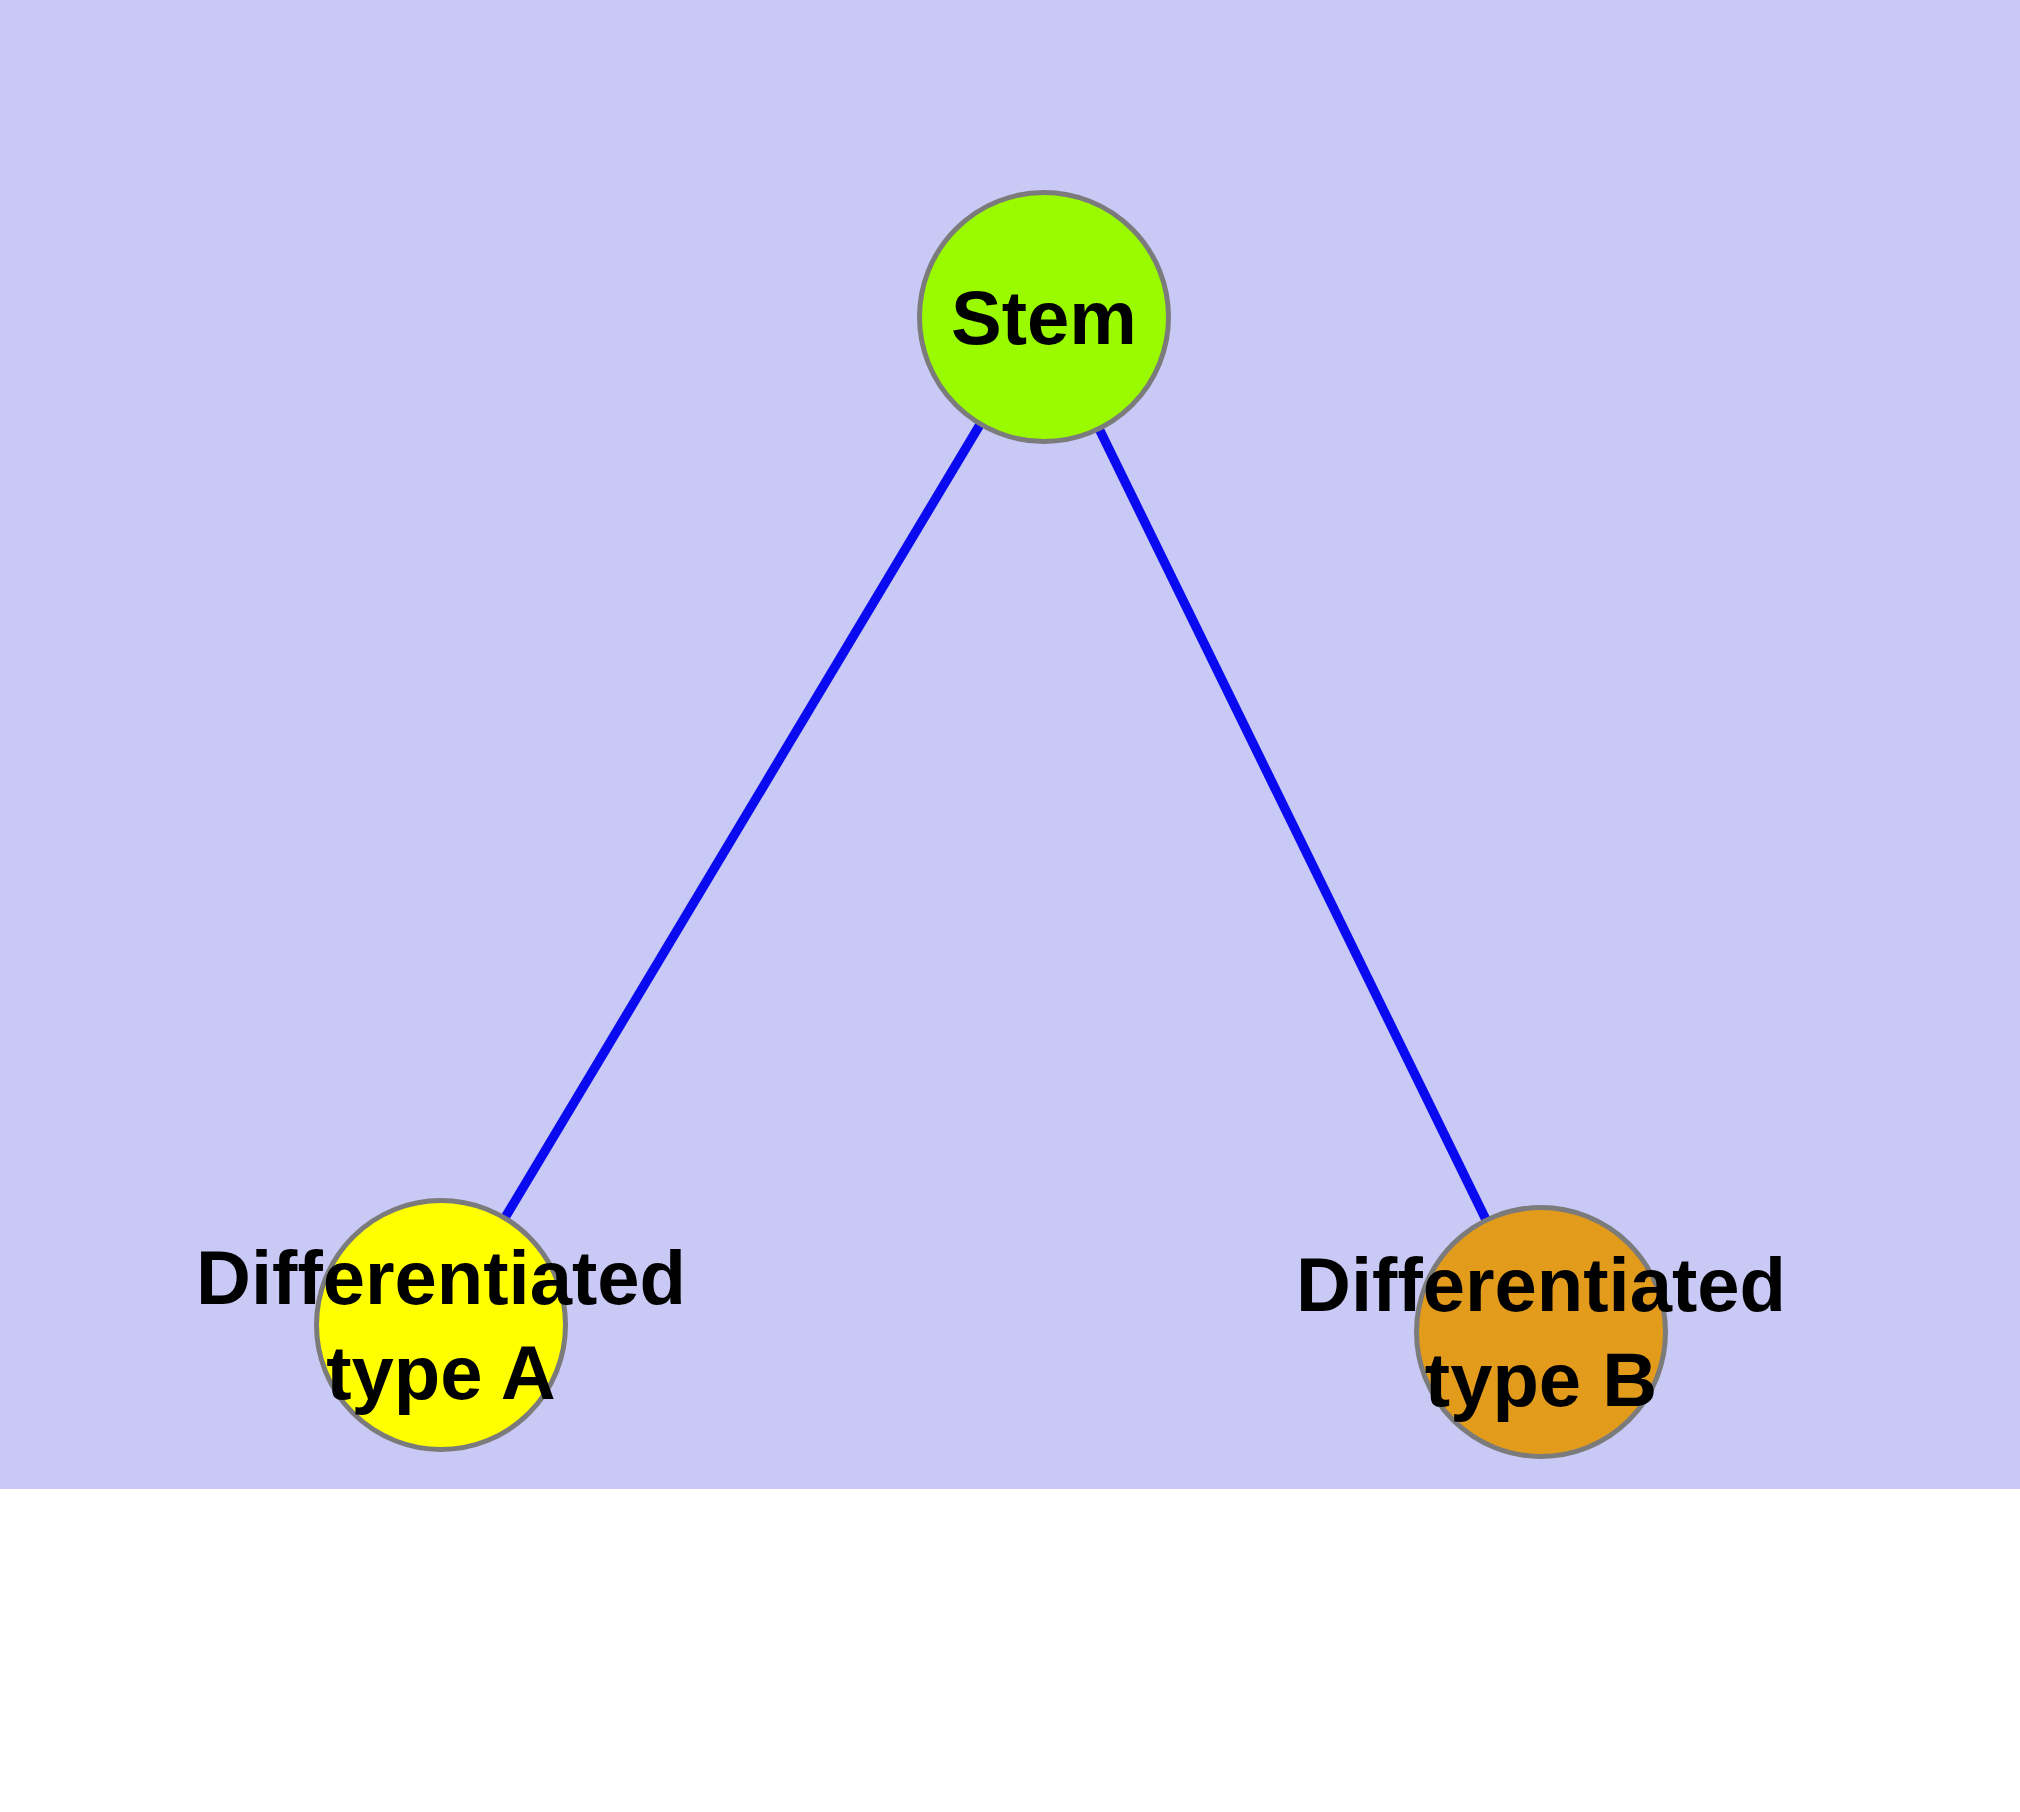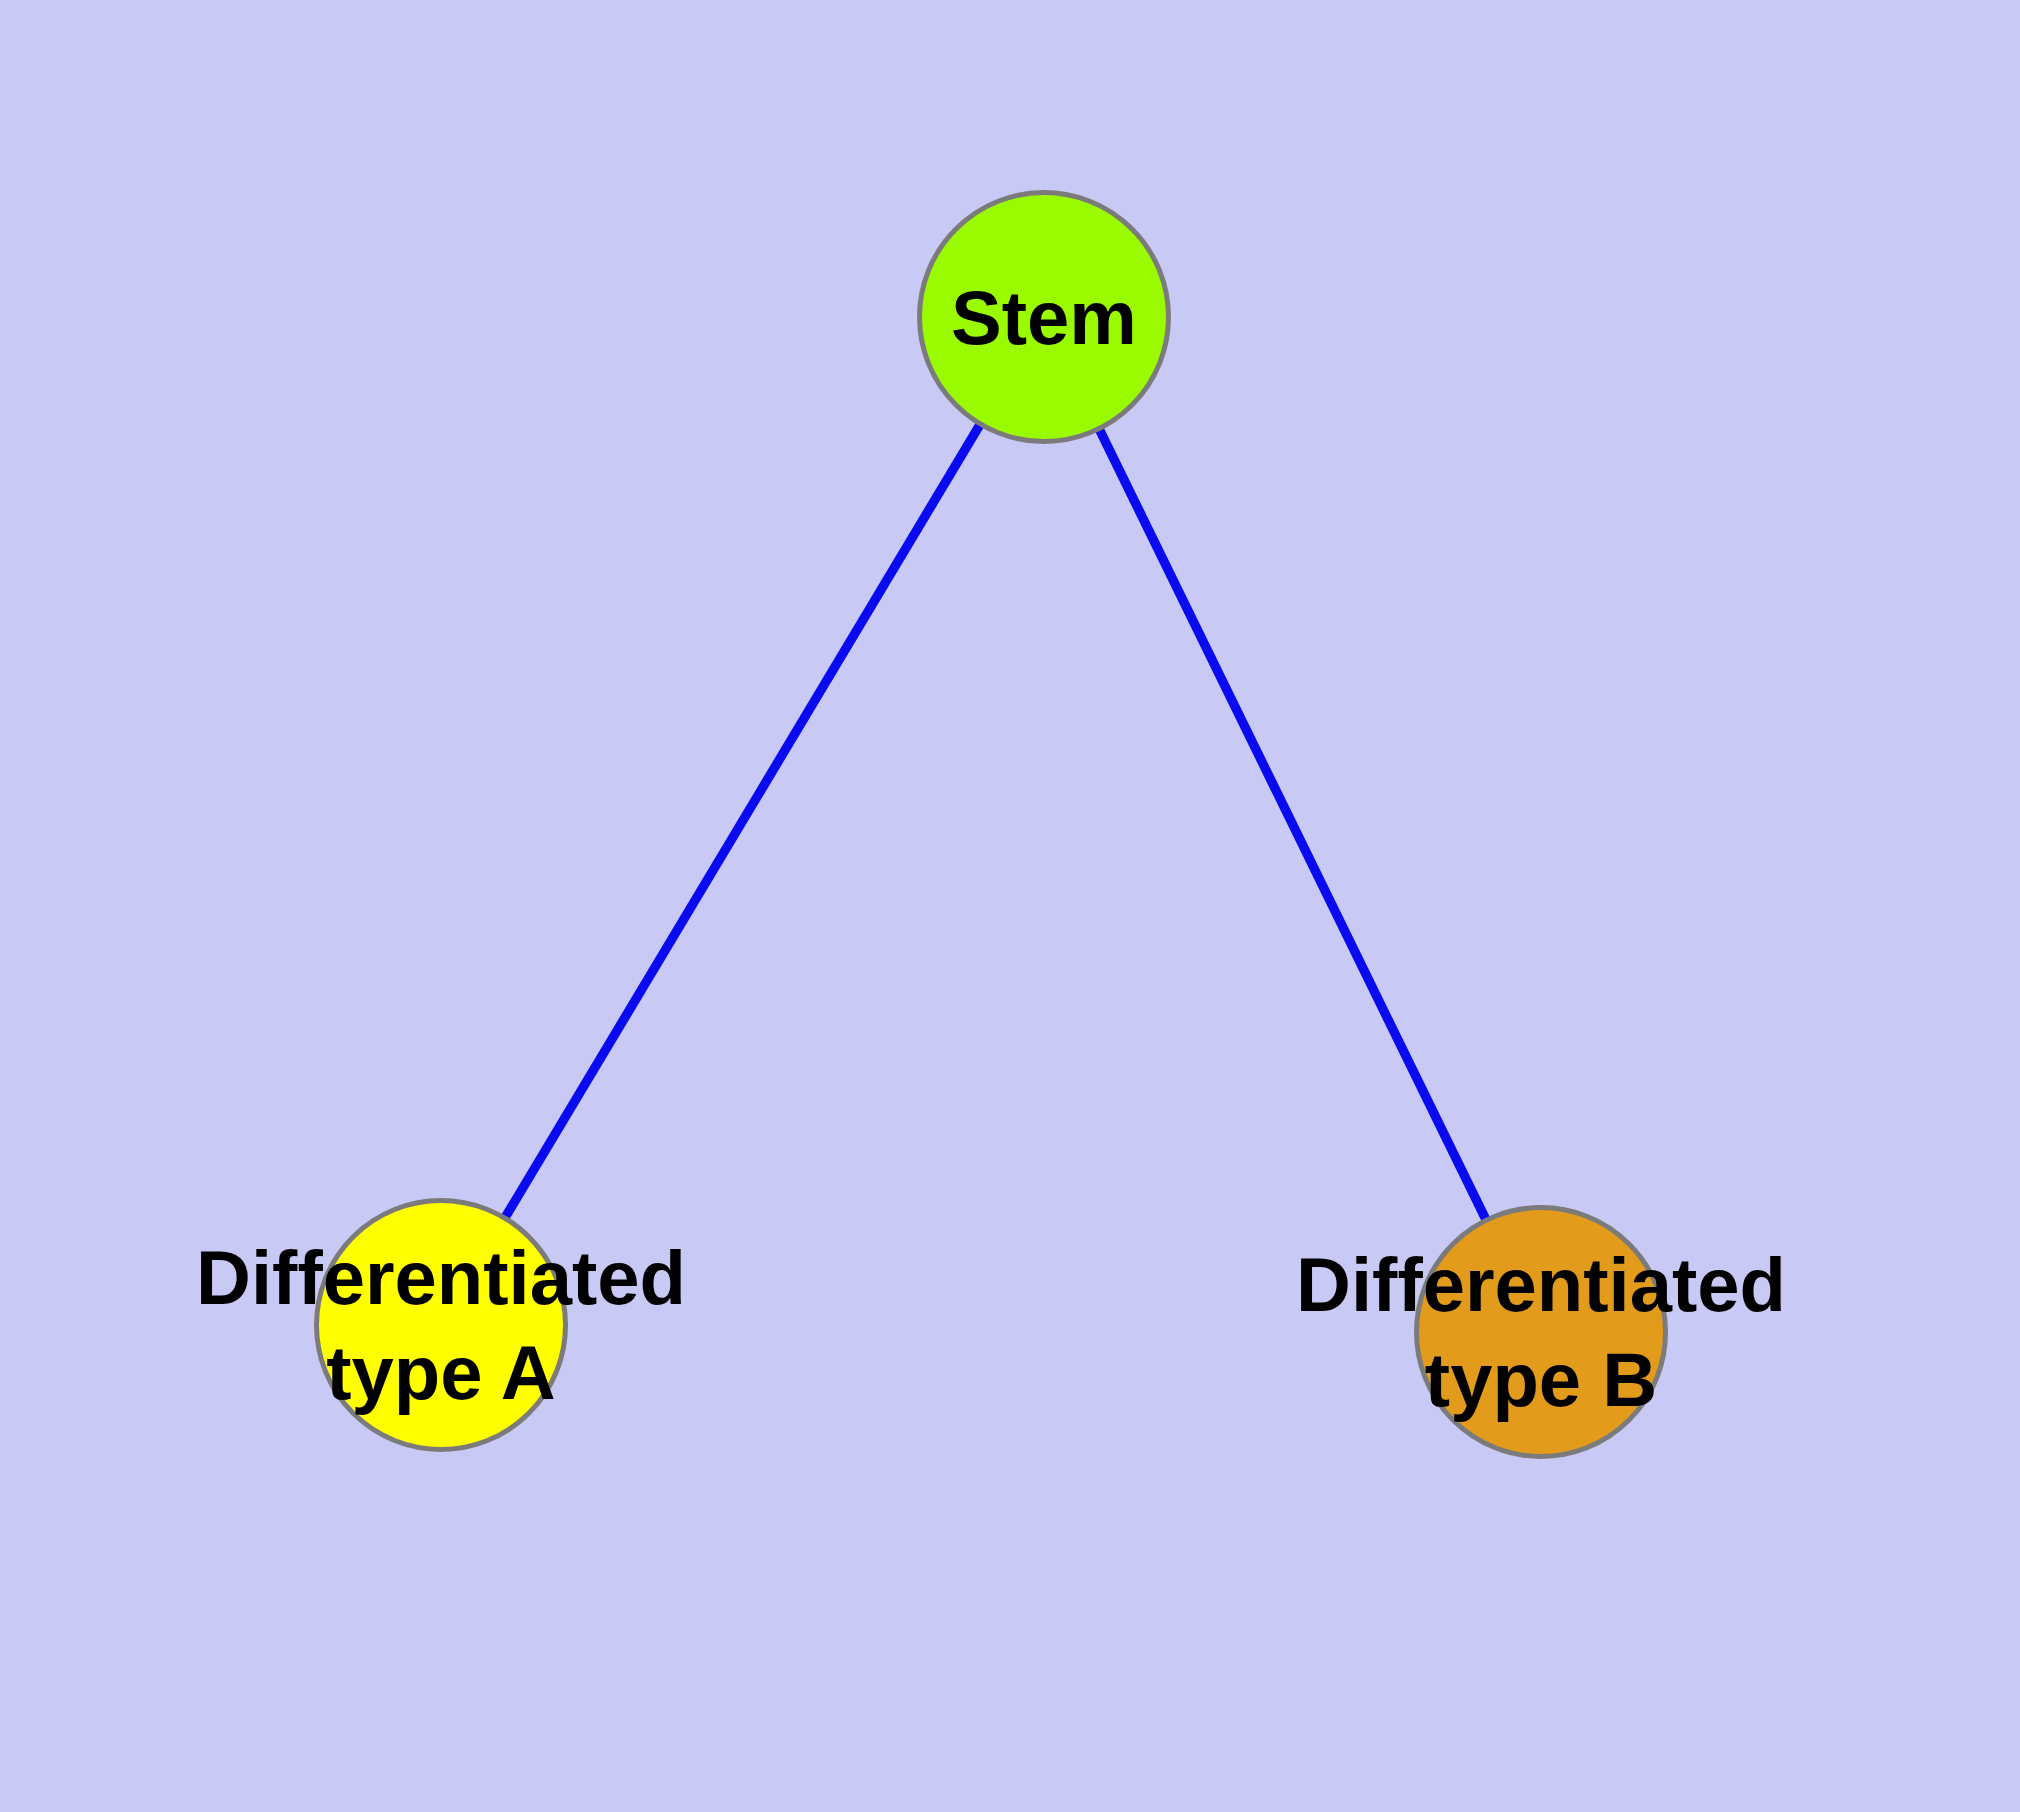--- a/index.html
+++ b/index.html
@@ -1,21 +1,21 @@
 <!DOCTYPE html>
 <html style="font-size:13.6px"><head>
 <meta charset="utf-8">
 <style>
   html, body { margin: 0; padding: 0; }
   body { font-family: "Liberation Sans", "DejaVu Sans", sans-serif; }
 
   .canvas {
     position: relative;
     width: 2021px;
-    height: 1812px;
+    height: 1489px;
     overflow: hidden;
   }
 
   .edges-layer {
     position: absolute;
     left: 0; top: 0;
     width: 2021px;
     height: 1812px;
   }
 

